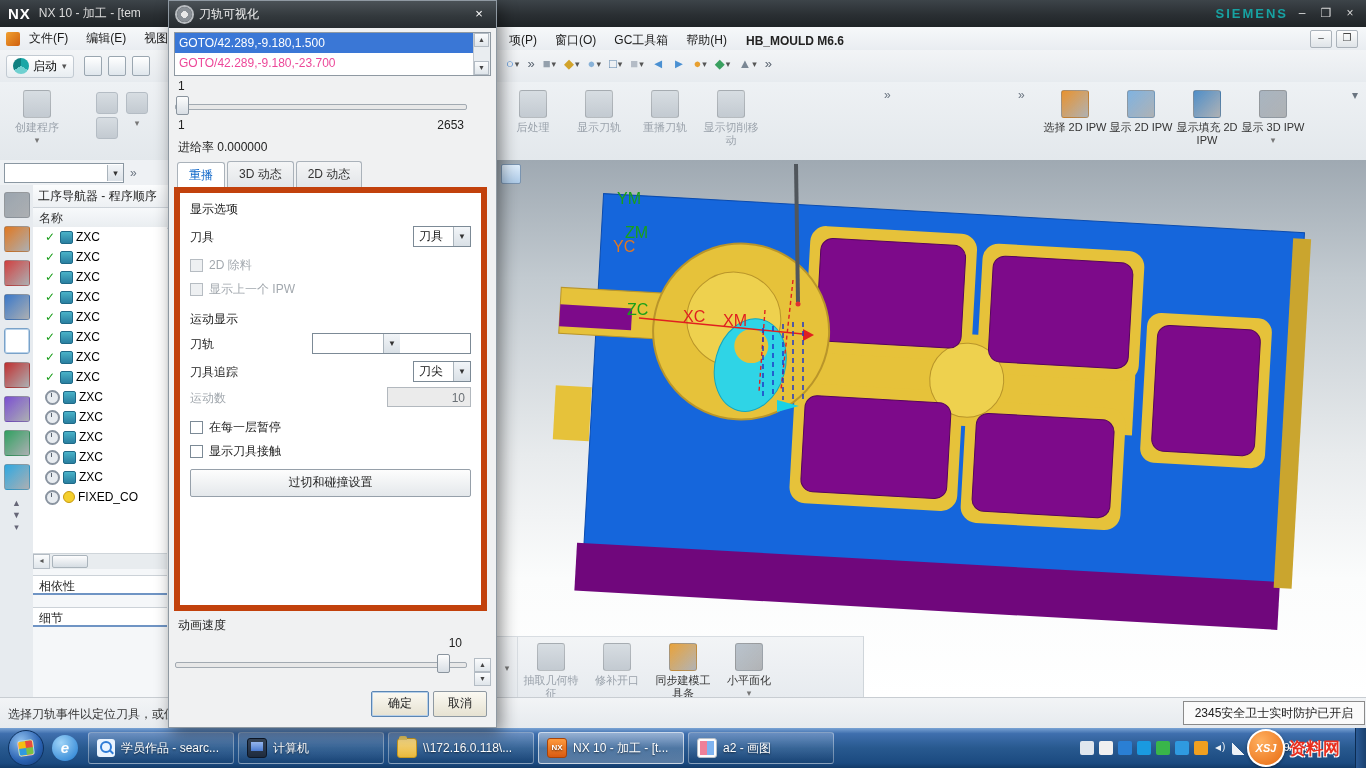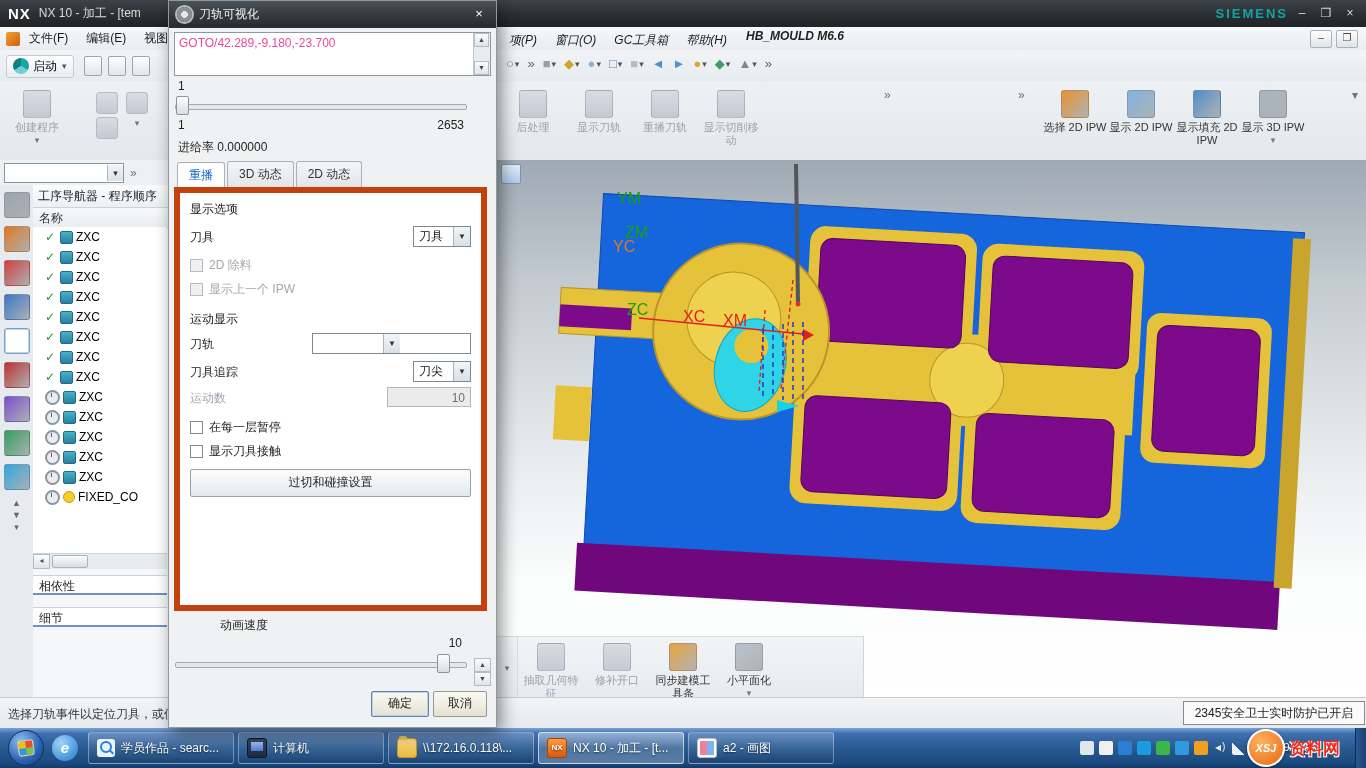--- a/index.html
+++ b/index.html
@@ -18,21 +18,21 @@
     letter-spacing:2px;font-size:13px;}
   .winbtn{width:24px;height:20px;color:#d8d8d8;text-align:center;line-height:20px;font-size:12px;}
   #title-buttons{position:absolute;right:4px;top:3px;display:flex;}
 
   
   #menubar{left:0;top:27px;width:1366px;height:23px;background:linear-gradient(#f6f8fa,#e9edf1);
     border-bottom:1px solid #d2d7dc;display:flex;align-items:center;color:#1a1a1a;}
   .menu-item{padding:3px 9px;white-space:nowrap;}
   #menu-doc-icon{width:14px;height:14px;margin-left:6px;border-radius:2px;
     background:linear-gradient(135deg,#f0a030,#d06010);}
-  #menu-right{position:absolute;left:500px;top:2px;display:flex;align-items:flex-start;font-style:italic;}
+  #menu-right{position:absolute;left:500px;top:2px;display:flex;align-items:center;}
   #menu-badge{font-weight:bold;margin-left:10px;color:#222;}
   #menu-winbtns{position:absolute;right:8px;top:3px;display:flex;gap:4px;}
   .mini-winbtn{width:20px;height:16px;border:1px solid #aab2ba;border-radius:2px;
     background:linear-gradient(#fdfdfd,#dfe4e8);text-align:center;line-height:14px;
     font-size:10px;color:#444;}
 
   
   #ribbon1{left:0;top:50px;width:1366px;height:32px;background:linear-gradient(#f2f4f6,#e7ebef);
     border-bottom:1px solid #d5dadf;display:flex;align-items:center;}
   #launch-btn{display:flex;align-items:center;gap:4px;margin-left:6px;padding:2px 6px;
@@ -222,21 +222,21 @@
   .cbx{width:13px;height:13px;background:#fff;border:1px solid #7c8a96;box-sizing:border-box;}
   .cbrow.disabled .cbx{background:#eef0f2;border-color:#b6bcc2;}
   .cbrow.disabled .cblabel{color:#a2a8ae;}
   .cblabel{color:#222;}
   #count-field{position:absolute;right:10px;top:194px;width:84px;height:20px;line-height:20px;
     background:#ebebeb;border:1px solid #b2b8be;box-sizing:border-box;text-align:right;
     padding-right:5px;color:#6a7076;}
   #collision-btn{position:absolute;left:10px;right:10px;top:276px;height:26px;line-height:24px;
     text-align:center;background:linear-gradient(#fdfdfd,#e4e8eb);border:1px solid #96a0aa;
     border-radius:2px;color:#222;}
-  #dlg-speed-label{position:absolute;left:9px;top:616px;color:#222;margin-left:42px;}
+  #dlg-speed-label{position:absolute;left:9px;top:616px;color:#222;}
   #dlg-speed-val{position:absolute;right:34px;top:635px;color:#222;}
   #dlg-slider2{left:6px;top:653px;width:292px;}
   #dlg-spin{position:absolute;left:305px;top:657px;width:17px;}
   #dlg-spin .varrow{width:17px;}
   .dlg-btn{position:absolute;top:690px;height:24px;line-height:22px;text-align:center;
     background:linear-gradient(#fbf9f2,#e6e2d2);border:1px solid #8f99a2;border-radius:2px;color:#222;}
   #btn-ok{left:202px;width:56px;border-color:#5a86b4;box-shadow:0 0 0 1px #b8d0e8 inset;}
   #btn-cancel{left:264px;width:52px;}
 </style>
 </head>
@@ -573,20 +573,21 @@
   </div>
 
   <div id="dialog" class="abs">
     <div id="dlg-titlebar">
       <span id="dlg-gear"></span>
       <span>刀轨可视化</span>
       <span id="dlg-close">×</span>
     </div>
     <div id="dlg-list">
 
+    <div class="goto-row selected">GOTO/42.289,-9.180,1.500</div>
         <div class="goto-row">GOTO/42.289,-9.180,-23.700</div>
         <div id="dlg-vscroll">
         <div class="varrow">▲</div>
         <div class="varrow" style="position:absolute;bottom:0;">▼</div>
       </div>
       </div>
     <span id="dlg-pos">1</span>
     <div id="dlg-slider1" class="slider">
       <div class="track"></div>
       <div class="thumb" style="left:1px;"></div>

